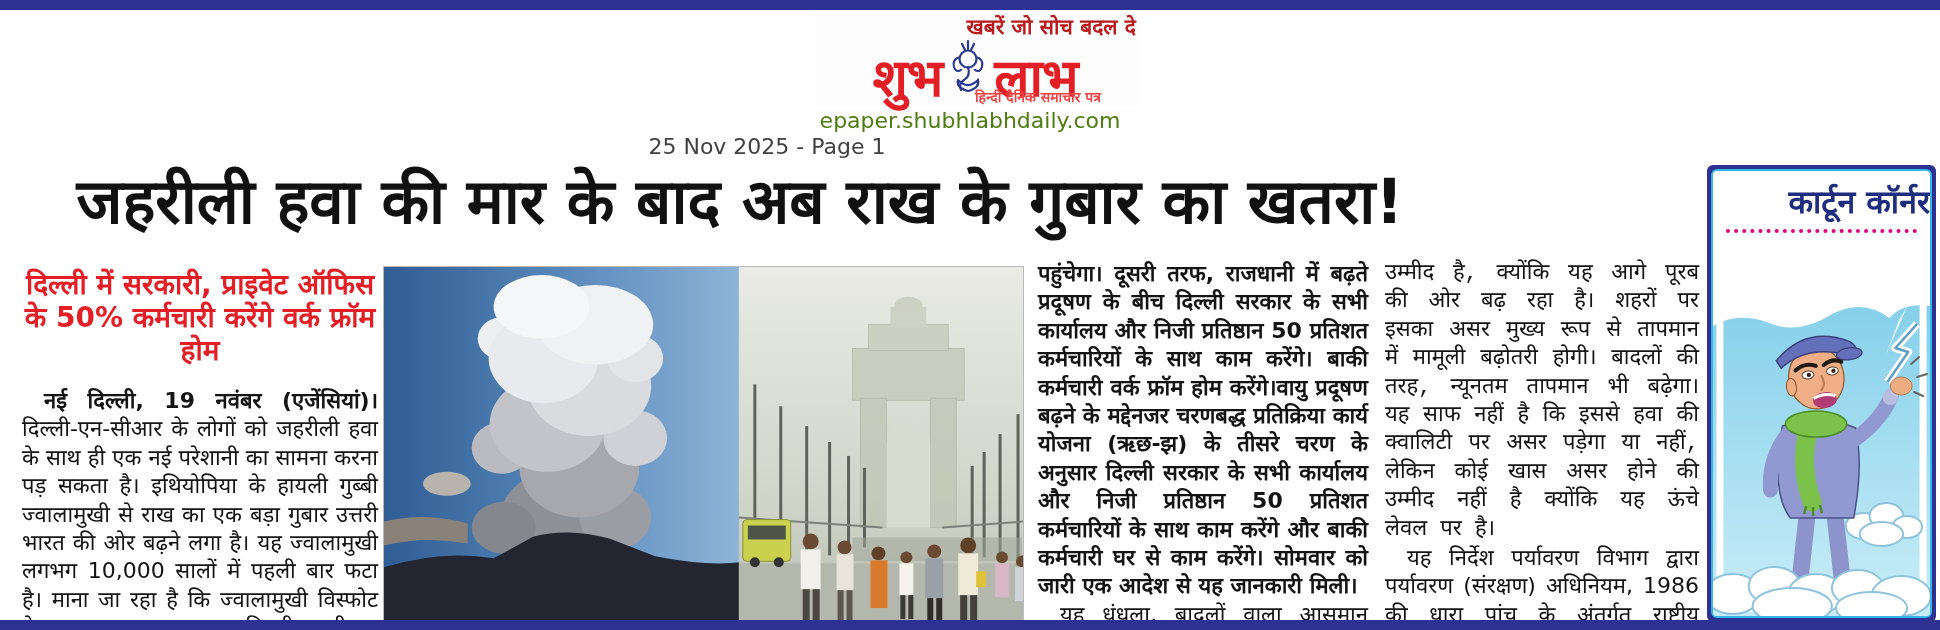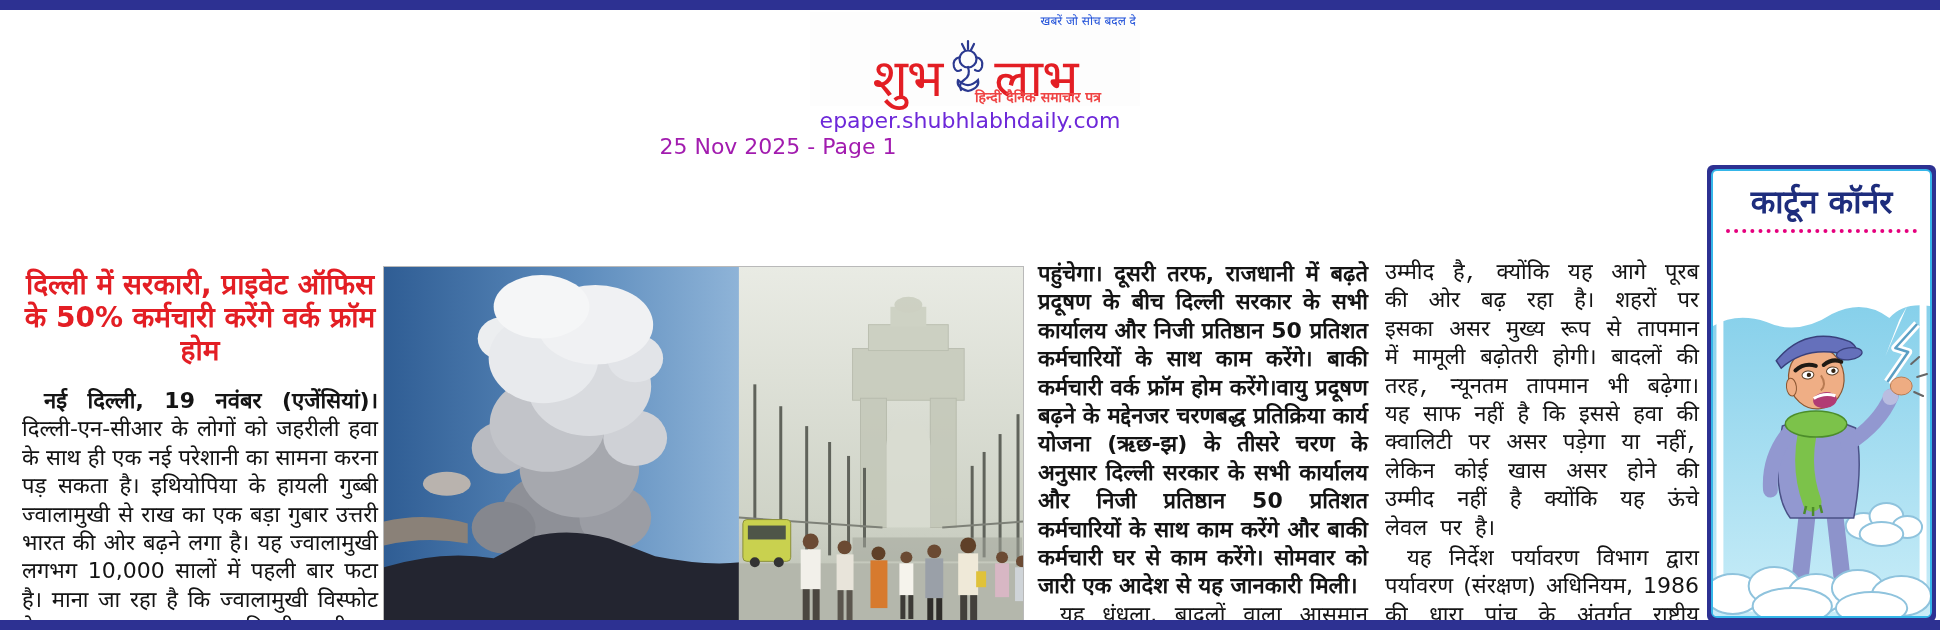--- a/index.html
+++ b/index.html
@@ -4,26 +4,26 @@
 <style>
   * { margin:0; padding:0; box-sizing:border-box; }
   body { background:#e9e9e9; font-family:"DejaVu Sans","Liberation Sans",sans-serif; }
   .page { position:relative; width:1940px; height:630px; background:#ffffff; overflow:hidden; }
 
   .bar-top, .bar-bottom { position:absolute; left:0; width:1940px; height:10px; background:#2d3192; }
   .bar-top { top:0; } .bar-bottom { bottom:0; }
 
   
   .logo-box { position:absolute; left:810px; top:12px; width:330px; height:94px; background:#fdfdfd; }
-  .logo-tagline { position:absolute; top:0; right:4px; color:#1d4ed8; font-weight:normal; font-size:12px; }
+  .logo-tagline { position:absolute; top:0; right:4px; color:#b91c1c; font-weight:bold; font-size:21px; }
   .logo-row { position:absolute; top:18px; left:0; width:100%; display:flex; align-items:center; justify-content:center; gap:6px; }
-  .logo-word { color:#e31e24; font-weight:normal; font-size:52px; line-height:56px; letter-spacing:-1px;margin-top:20px; }
+  .logo-word { color:#e31e24; font-weight:bold; font-size:52px; line-height:56px; letter-spacing:-1px;margin-top:20px; }
   .logo-sub { position:absolute; bottom:0; right:2px; width:200px; text-align:center; color:#ef4444; font-weight:bold; font-size:14px; }
-  .site-line { position:absolute; top:108px; left:0; width:1940px; text-align:center; font-size:22px; color:#6d28d9; }
-  .date-line { position:absolute; top:134px; left:12px; width:1532px; text-align:center; font-size:22px; color:#a21caf; }
+  .site-line { position:absolute; top:108px; left:0; width:1940px; text-align:center; font-size:22px; color:#4d7c0f; }
+  .date-line { position:absolute; top:134px; left:1px; width:1532px; text-align:center; font-size:22px; color:#404040; }
 
   
   .headline { position:absolute; left:15px; top:152px; width:1450px; text-align:center;
               font-size:62px; font-weight:bold; color:#111; white-space:nowrap; line-height:100px; }
 
   
   .col-left { position:absolute; left:22px; top:268px; width:356px; }
   .subheadline { color:#e31e24; font-weight:bold; font-size:28px; line-height:33px; text-align:center; margin-bottom:20px; }
   .bodytext { font-size:22px; line-height:28.4px; text-align:justify; color:#141414; }
   .bodytext p { text-indent:22px; }
@@ -35,21 +35,21 @@
   .col-mid   { position:absolute; left:1038px; top:260px; width:330px; }
   .col-right { position:absolute; left:1385px; top:260px; width:314px; }
   .col-mid p:first-child { text-indent:0;font-weight:bold; }
   .col-right p:first-child { text-indent:0;font-family:Liberation Mono, monospace; }
 
   
   .cartoon-box { position:absolute; left:1707px; top:165px; width:229px; height:457px;
                  background:#2d3192; padding:4px; border-radius:6px; }
   .cartoon-inner { position:relative; width:100%; height:100%; background:#ffffff;
                    border:2px solid #35b6e9; border-radius:6px; overflow:hidden; }
-  .cartoon-title { margin-top:8px; text-align:center; color:#1e2d7d; font-weight:bold; font-size:32px; }
+  .cartoon-title { margin-top:8px; text-align:right; color:#1e2d7d; font-weight:bold; font-size:32px; }
   .cartoon-divider { width:88%; margin:7px auto 5px auto; border-top:4px dotted #e5007d; height:0; }
   .cartoon-caption { text-align:center; color:#e31e24; font-weight:bold; font-size:22px; line-height:26px; padding:0 6px; }
   .cartoon-art { position:absolute; left:0; bottom:0; width:100%; height:322px; }
   .cartoon-art svg { display:block; width:100%; height:100%; }
 </style>
 </head>
 <body>
 
 <div class="page">
 
@@ -72,20 +72,21 @@
         </svg>
       </span>
       <span class="logo-word">लाभ</span>
     </div>
     <div class="logo-sub">हिन्दी दैनिक समाचार पत्र</div>
   </div>
 
   <div class="site-line">epaper.shubhlabhdaily.com</div>
   <div class="date-line">25 Nov 2025 - Page 1</div>
 
+  <div class="headline">जहरीली हवा की मार के बाद अब राख के गुबार का खतरा!</div>
 
   <div class="col-left">
     <div class="subheadline">दिल्ली में सरकारी, प्राइवेट ऑफिस के 50% कर्मचारी करेंगे वर्क फ्रॉम होम</div>
     <div class="bodytext">
       <p><span class="bold">नई दिल्ली, 19 नवंबर (एजेंसियां)।</span><span> दिल्ली-एन-सीआर के लोगों को जहरीली हवा के साथ ही एक नई परेशानी का सामना करना पड़ सकता है। इथियोपिया के हायली गुब्बी ज्वालामुखी से राख का एक बड़ा गुबार उत्तरी भारत की ओर बढ़ने लगा है। यह ज्वालामुखी लगभग 10,000 सालों में पहली बार फटा है। माना जा रहा है कि ज्वालामुखी विस्फोट के बाद राख का यह गुबार दिल्ली-एनसीआर में भी</span></p>
     </div>
   </div>
 
   <div class="photo">
     <svg viewBox="0 0 641 358" preserveAspectRatio="none">

